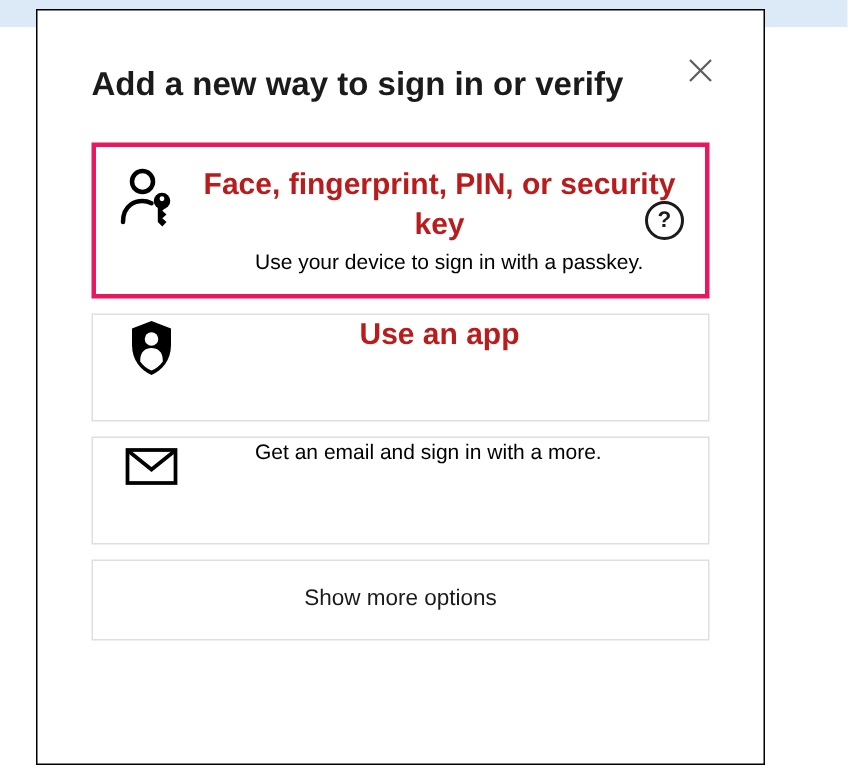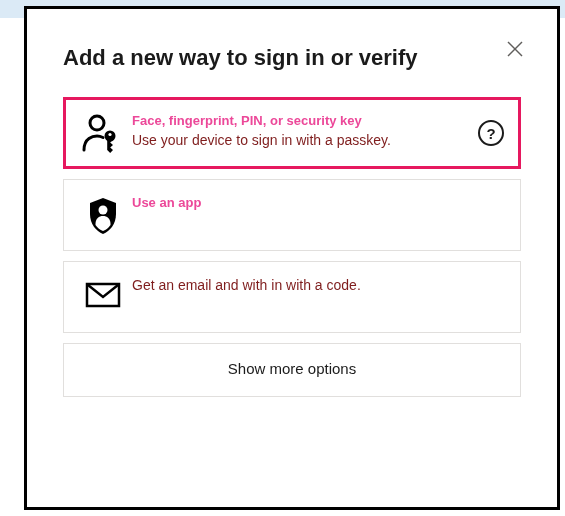--- a/index.html
+++ b/index.html
@@ -10,23 +10,23 @@
       height: 516px;
       position: relative;
       overflow: hidden;
     }
     .bg-row1 { position:absolute; top:0; left:0; right:0; height:18px; background:#dbeaf6; }
 
     .dialog {
       position: absolute;
       top: 6px;
       left: 24px;
-      width: 536px;
+      width: 486px;
       height: 504px;
-      border: 3px solid #000000;
+      border: 1px solid #000000;
       background: #fff;
     }
     .dialog-inner { padding: 36px 36px 20px 36px; }
     .dialog-title {
       font-size: 22px;
       font-weight: 600;
       color: #1b1b1b;
       margin-bottom: 26px;
     }
     .close-btn {
@@ -34,44 +34,45 @@
       width:24px; height:24px;
       background:none; border:none; cursor:pointer;
       display:flex; align-items:center; justify-content:center;
       color:#605e5c;
     }
     .close-btn svg { width:16px; height:16px; }
 
     .option {
       display:flex; align-items:flex-start;
       border:1px solid #e1dfdd;
-      padding:14px 16px;
+      padding:0 16px;
       margin-bottom:10px;
       cursor:pointer;
       background:#fff;
       position:relative;
       min-height:72px;
     }
     .option.highlight {
       border:3px solid #e6185f;
       padding:12px 14px;
     }
     .option .icon-wrap {
       width:46px; flex-shrink:0;
       display:flex; align-items:flex-start; justify-content:center;
       padding-top:2px;
     }
     .option .texts { flex:1; padding-left:6px; }
     .option .opt-title {
-      font-size:13px; font-weight:600; color:#ec4899;
-      line-height:1.35; margin-bottom:1px;
+      font-size:20px; font-weight:600; color:#b91c1c;
+      line-height:1.35; margin-bottom:1px;text-align:center;
     }
     .option .opt-desc {
-      font-size:14px; color:#7f1d1d; line-height:1.35;
+      font-size:14px; color:#000000; line-height:1.35;
       max-width: 300px;
+      margin-left: 40px;
     }
     .help-btn {
       position:absolute; right:14px; top:50%; transform:translateY(-50%);
       width:26px; height:26px; border:2px solid #1b1b1b;
       border-radius:50%; background:none; cursor:pointer;
       display:flex; align-items:center; justify-content:center;
       font-size:15px; font-weight:700; color:#1b1b1b;
     }
     .option.more {
       justify-content:center; align-items:flex-start;
@@ -127,21 +128,21 @@
     </div>
 
     <div class="option">
       <div class="icon-wrap" style="padding-top:6px">
         <svg width="36" height="26" viewBox="0 0 36 26">
           <rect x="2" y="2" width="32" height="22" fill="none" stroke="#000" stroke-width="2.5"></rect>
           <path d="M3 3 L18 15 L33 3" fill="none" stroke="#000" stroke-width="2.5"></path>
         </svg>
       </div>
       <div class="texts">
-        <div class="opt-desc" style="max-width:360px">Get an email and with in with a code.</div>
+        <div class="opt-desc" style="max-width:360px">Get an email and sign in with a more.</div>
       </div>
     </div>
 
     <div class="option more">
       <span class="more-text">Show more options</span>
     </div>
 
   </div>
 </div>
 

